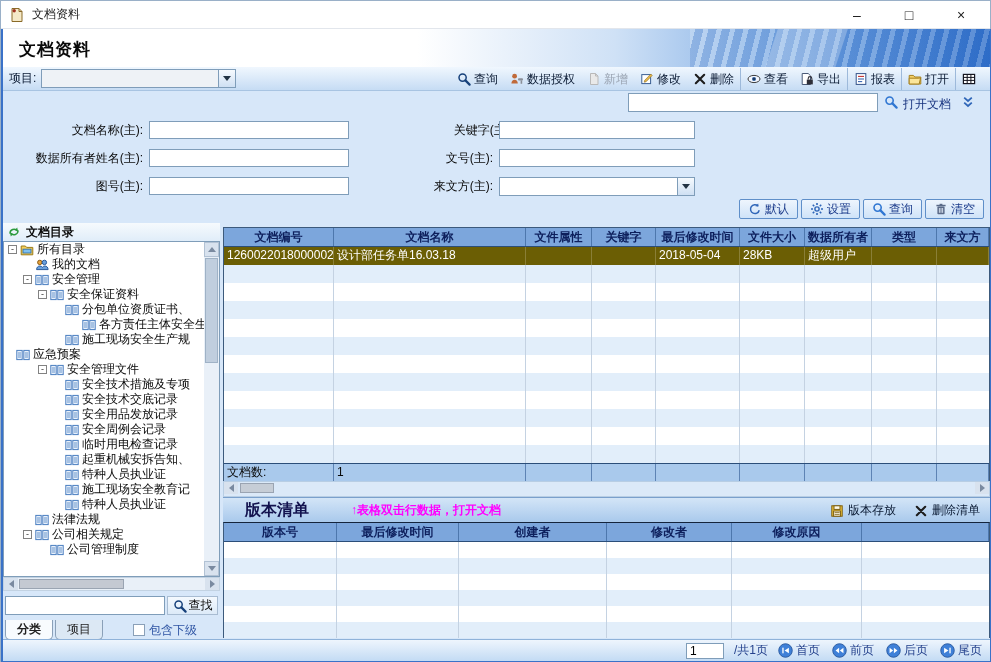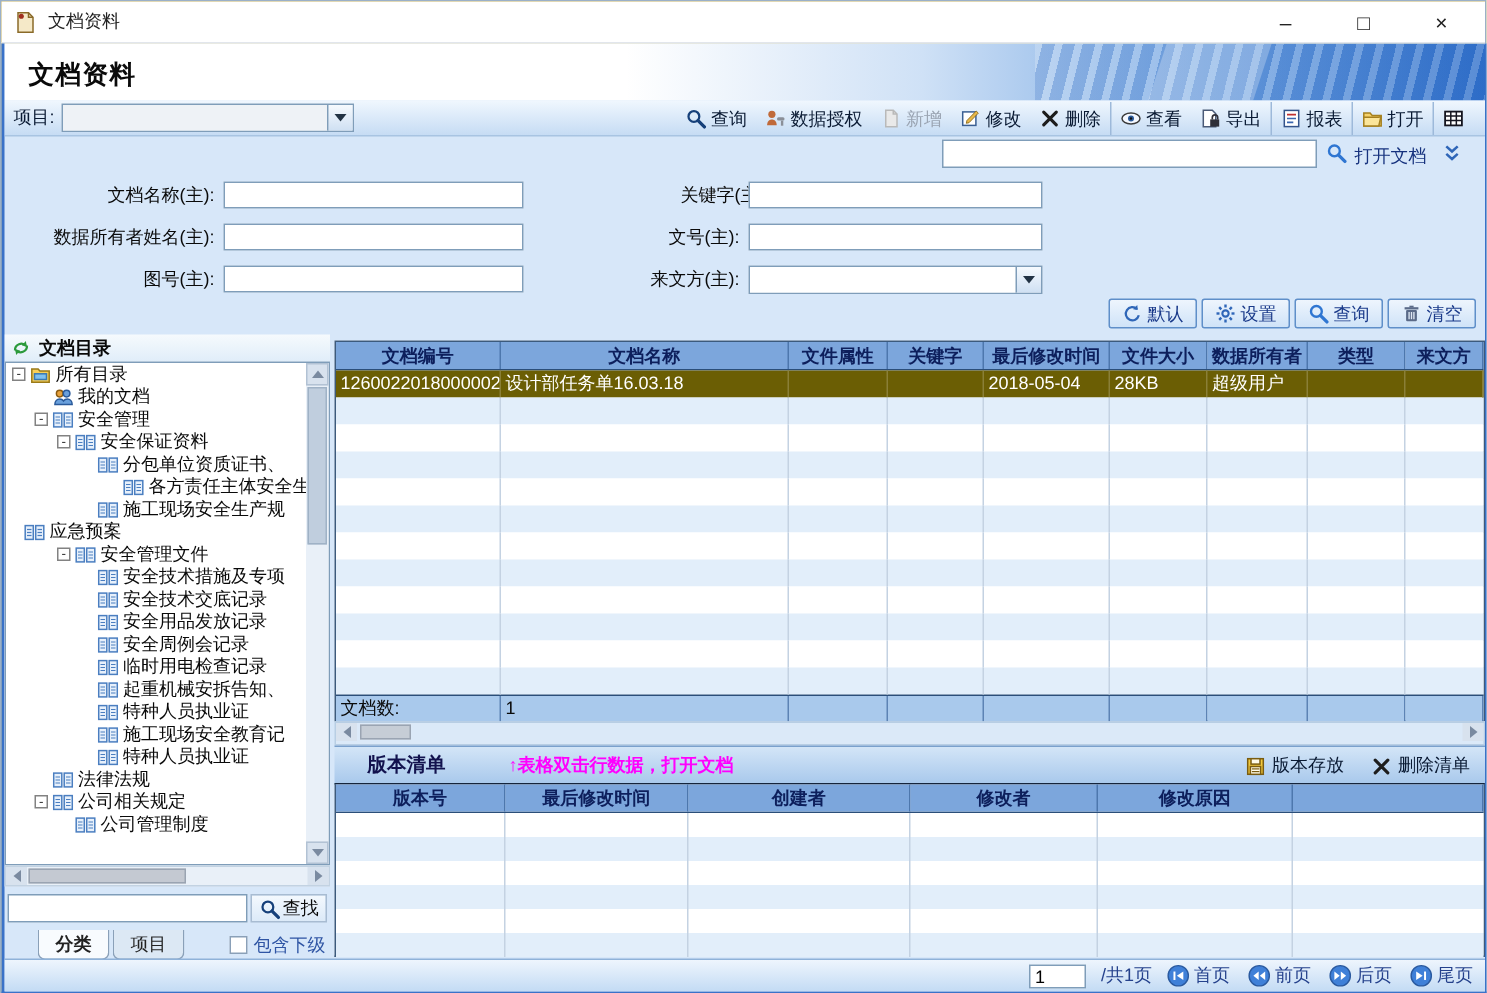--- a/index.html
+++ b/index.html
@@ -68,21 +68,21 @@
   .hs-thumb{position:absolute;left:15px;top:1px;width:105px;height:10px;background:#c4c9d2;border:1px solid #9aa4b2;}
   .tri-up2{width:0;height:0;border-left:4px solid transparent;border-right:4px solid transparent;border-bottom:5px solid #7a8aa0;}
   .tri-down2{width:0;height:0;border-left:4px solid transparent;border-right:4px solid transparent;border-top:5px solid #7a8aa0;}
   .tri-left2{width:0;height:0;border-top:4px solid transparent;border-bottom:4px solid transparent;border-right:5px solid #7a8aa0;}
   .tri-right2{width:0;height:0;border-top:4px solid transparent;border-bottom:4px solid transparent;border-left:5px solid #7a8aa0;}
   .tree-find{position:absolute;left:0;top:372px;right:0;height:22px;}
   .tf-input{position:absolute;left:2px;top:1px;width:160px;height:19px;border:1px solid #7f9db9;background:#fff;padding:0 3px;font-size:12px;}
   .tf-btn{position:absolute;left:164px;top:1px;width:51px;height:19px;display:flex;align-items:center;justify-content:center;gap:2px;background:linear-gradient(#f4f9fe,#dceaf8);border:1px solid #a8bcd2;color:#0a0a0a;}
   .tree-tabs{position:absolute;left:2px;top:398px;right:0;height:18px;display:flex;align-items:center;}
   .ttab{display:inline-block;padding:1px 11px;border:1px solid #8aa0b8;border-top:none;border-radius:0 0 5px 5px;margin-right:2px;background:#dce8f4;color:#222;}
-  .ttab.active{background:#f8fbfe;font-weight:bold;margin-left:20px;}
+  .ttab.active{background:#f8fbfe;font-weight:bold;}
   .cb{display:inline-block;width:12px;height:12px;border:1px solid #8aa0b8;background:#fff;margin-left:28px;margin-right:4px;}
   .cb-lbl{color:#2f55a4;}
 
   
   .doc-table{position:absolute;left:220px;top:198px;right:0;height:254px;border:1px solid #3c5a7c;background:#fff;}
   .t-row{display:flex;width:100%;}
   .t-cell{flex:0 0 auto;border-right:1px solid #c4d2e2;padding:0 3px;overflow:hidden;white-space:nowrap;font-size:12px;height:100%;line-height:17px;}
   .t-cell.last{flex:1 1 auto;border-right:none;}
   .t-head{height:19px;border-bottom:1px solid #2b4e79;}
   .t-head .t-cell{background:#7ca6dc;border-right:1px solid #4d77ad;color:#0d1f5c;font-weight:bold;text-align:center;line-height:18px;}
@@ -91,21 +91,21 @@
   .r-sel .t-cell{border-right:1px solid #8a7f37;}
   .r-blue{background:#e2eefa;}
   .r-white{background:#fff;}
   .t-foot{height:18px;border-top:1px solid #2b4e79;}
   .t-foot .t-cell{background:#a9c9ec;border-right:1px solid #5d83b4;color:#0a0a0a;line-height:17px;}
   .doc-hscroll{position:absolute;left:220px;top:452px;right:0;height:16px;background:#dbe9f8;border:1px solid #b8cee4;}
   .doc-hscroll .hs-thumb{left:16px;width:34px;background:#c6cdd6;}
 
   
   .version-bar{position:absolute;left:220px;top:468px;right:0;height:25px;background:linear-gradient(#d3e5f7,#a9c9ec);border-top:1px solid #7aa0cc;display:flex;align-items:center;}
-  .vb-title{margin-left:22px;font-size:13px;font-weight:bold;color:#12124e;}
+  .vb-title{margin-left:22px;font-size:16px;font-weight:bold;color:#12124e;}
   .vb-hint{margin-left:42px;font-weight:bold;color:#ff00ff;}
   .vb-buttons{position:absolute;right:10px;top:0;height:25px;display:flex;align-items:center;gap:18px;}
   .vb-btn{display:flex;align-items:center;gap:4px;color:#0a1a33;cursor:default;}
   .ver-table{position:absolute;left:220px;top:493px;right:0;height:116px;border:1px solid #3c5a7c;border-top:1px solid #14243c;background:#fff;}
   .v-body-row{height:16px;}
 
   
   .bottom-bar{position:absolute;left:0;right:0;top:610px;height:22px;background:linear-gradient(#eef5fd,#c3dbf4);border-top:1px solid #8fb2d9;display:flex;align-items:center;justify-content:flex-end;gap:10px;padding-right:8px;color:#24418c;}
   .page-input{width:38px;height:16px;border:1px solid #7f9db9;font-size:12px;padding:0 3px;}
   .pg-btn{display:inline-flex;align-items:center;gap:3px;color:#24418c;cursor:default;}

